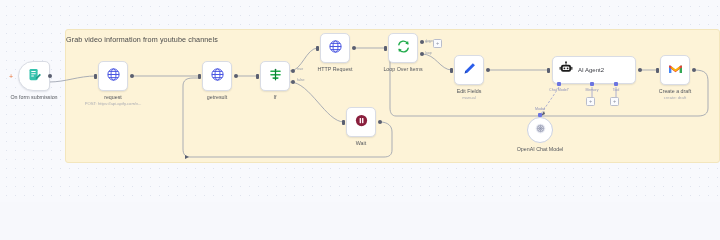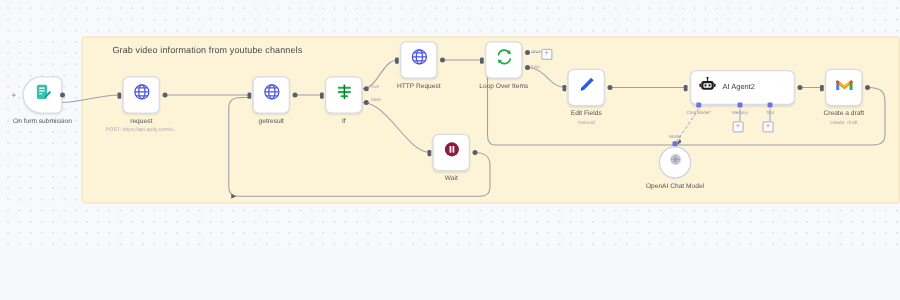--- a/index.html
+++ b/index.html
@@ -18,21 +18,21 @@
   }
   .sticky{
     position:absolute;
     background:#fdf3d7;
     border:1px solid #f3e6bd;
     border-radius:3px;
     box-sizing:border-box;
   }
   .sticky-title{
     position:absolute;
-    left:24px;top:5px;
+    left:0;top:5px;
     font-size:7.2px;
     color:#4a4a4a;
     letter-spacing:.1px;
     white-space:nowrap;
   }
   svg.wires{position:absolute;left:0;top:0;width:720px;height:202px;overflow:visible;}
 
   .node{position:absolute;box-sizing:border-box;}
   .nbox{
     width:30px;height:30px;

